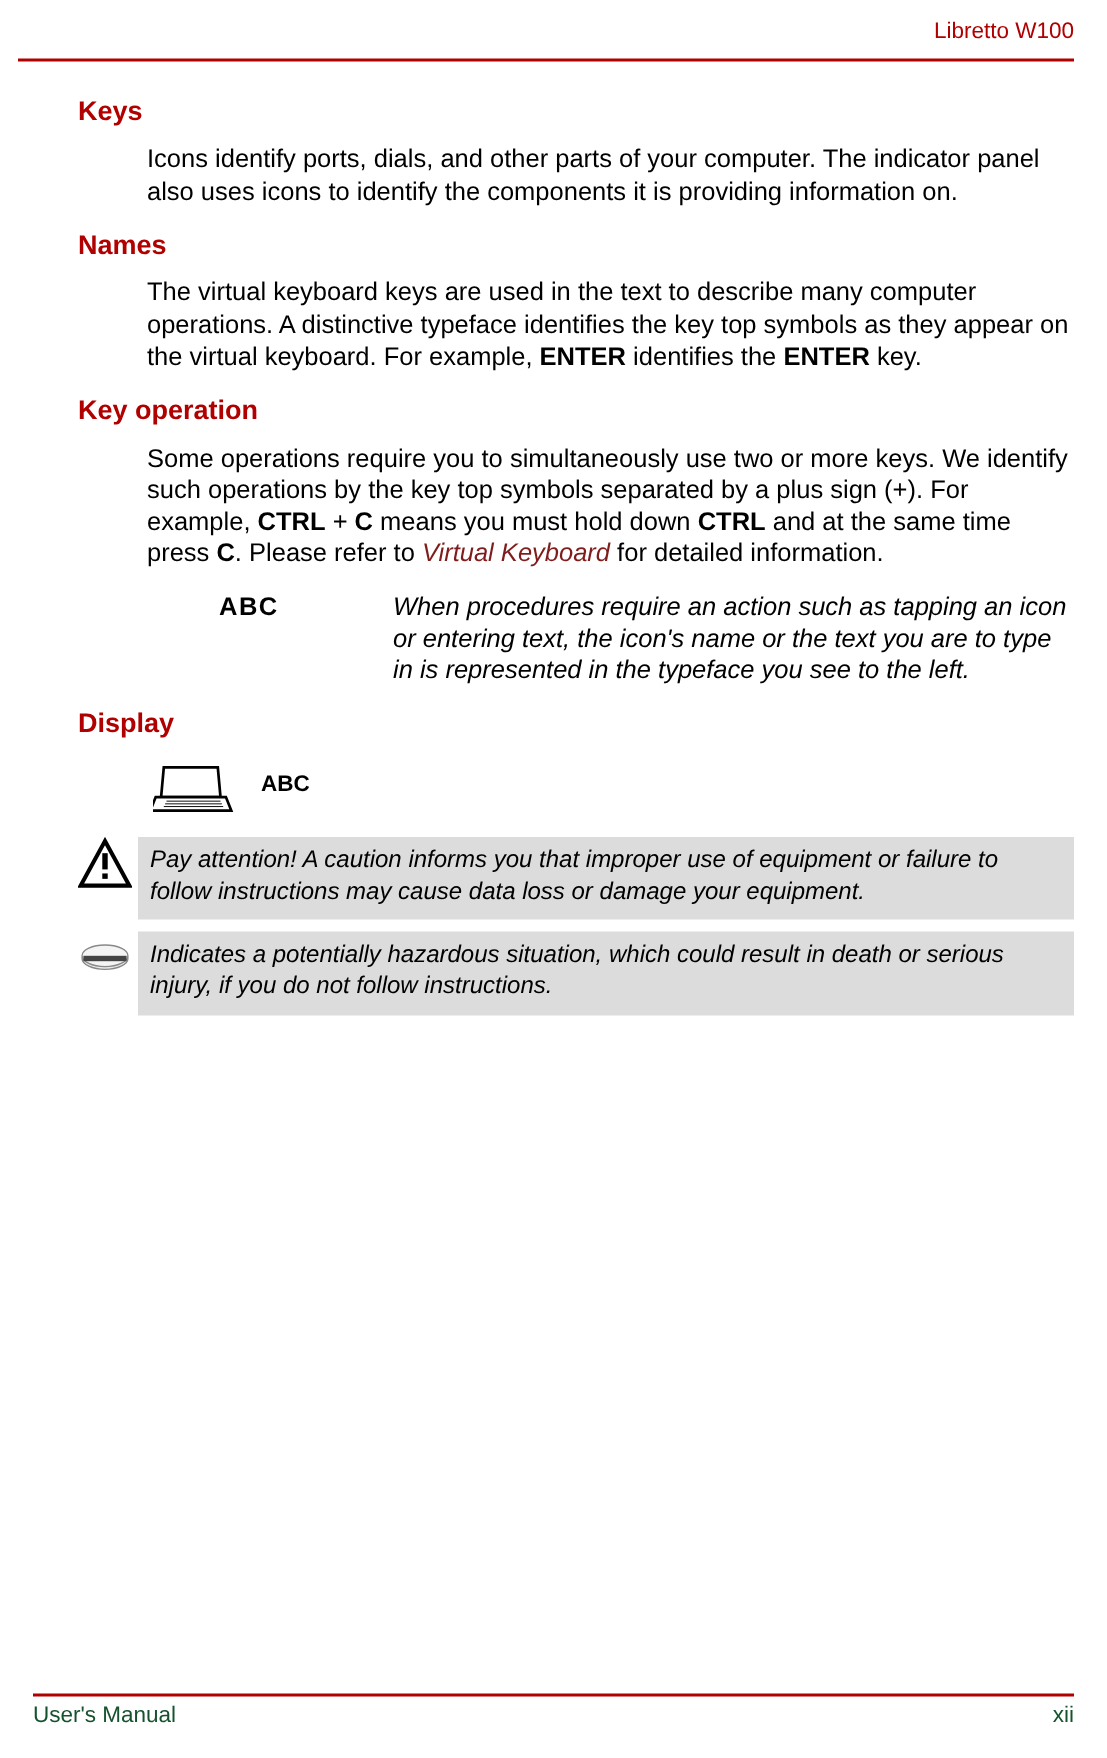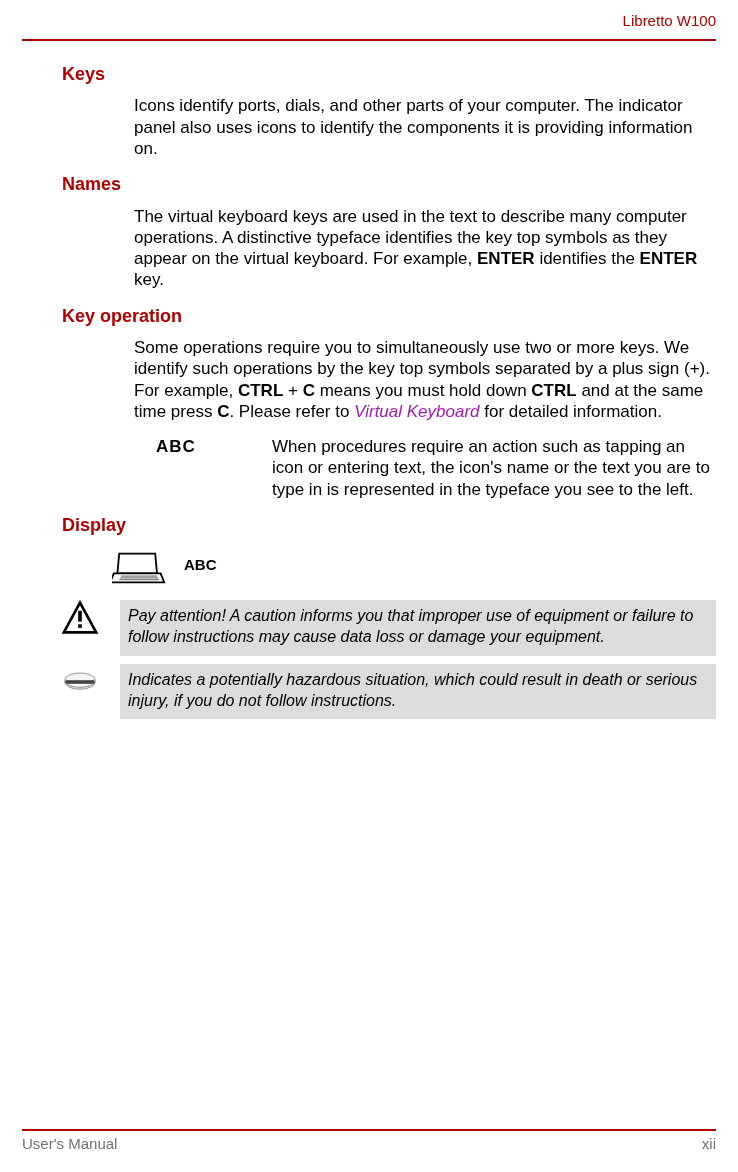--- a/index.html
+++ b/index.html
@@ -6,21 +6,21 @@
   body {
     font-family: Arial, Helvetica, sans-serif;
     width: 738px;
     height: 1172px;
     background: #fff;
     position: relative;
     font-size: 17px;
     line-height: 1.25;
   }
   .page {
-    padding: 10px 22px 0 22px;
+    padding: 10px 22px 0 12px;
   }
   .top-rule {
     height: 2px;
     background: #b00000;
     margin-bottom: 0;
   }
   .header-right {
     color: #b00000;
     font-size: 15px;
     text-align: right;
@@ -29,27 +29,27 @@
   .content {
     padding: 10px 0 0 40px;
   }
   .h2 {
     color: #b00000;
     font-weight: bold;
     font-size: 18px;
     margin: 12px 0 10px 0;
   }
   .body-text {
-    margin-left: 72px;
+    margin-left: 46px;
     margin-bottom: 14px;
     color: #000;
   }
   .bold { font-weight: bold; }
   .link {
-    color: #a21caf;
+    color: #7f1d1d;
     font-style: italic;
     text-decoration: none;
   }
   .example-row {
     display: flex;
     margin-left: 50px;
     margin-top: 14px;
     margin-bottom: 14px;
     align-items: flex-start;
   }
@@ -61,20 +61,21 @@
     align-items: flex-start;
     gap: 14px;
   }
   .example-label .lmono {
     font-family: Arial, sans-serif;
     font-weight: bold;
     letter-spacing: 1px;
   }
   .example-desc {
     flex: 1;
+    font-style: italic;
   }
   .display-row {
     display: flex;
     margin-left: 50px;
     margin-top: 14px;
     margin-bottom: 14px;
     align-items: flex-start;
   }
   .display-label {
     width: 200px;
@@ -89,21 +90,21 @@
     font-size: 15px;
   }
   .laptop-svg {
     width: 54px;
     height: 36px;
   }
   .msg-box {
     display: flex;
     align-items: flex-start;
     margin: 8px 0 8px 0;
-    gap: 22px;
+    gap: 4px;
   }
   .msg-icon {
     width: 36px;
     height: 36px;
     flex-shrink: 0;
   }
   .msg-text {
     background: #dcdcdc;
     flex: 1;
     padding: 6px 8px 8px 8px;
@@ -118,21 +119,21 @@
     right: 22px;
   }
   .bottom-rule {
     height: 2px;
     background: #b00000;
     margin-bottom: 4px;
   }
   .footer-row {
     display: flex;
     justify-content: space-between;
-    color: #737373;
+    color: #14532d;
     font-size: 15px;
     align-items: center;
   }
 </style>
 </head>
 <body>
 
 <div class="page">
   <div class="header-right">Libretto W100</div>
   <div class="top-rule"></div>

